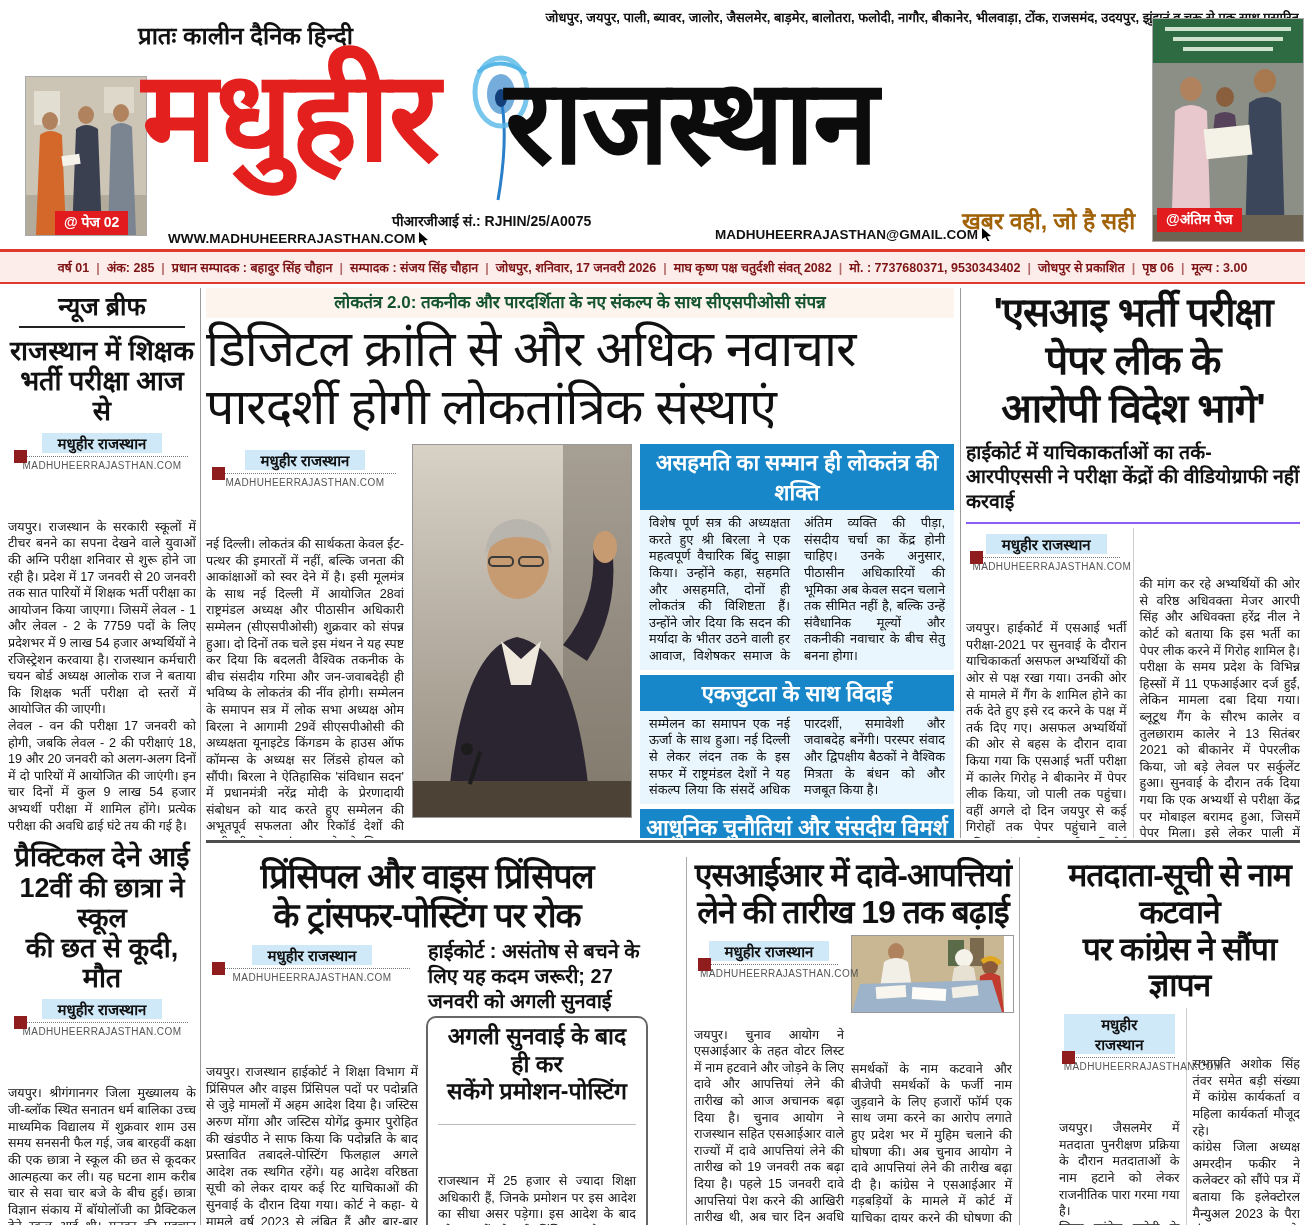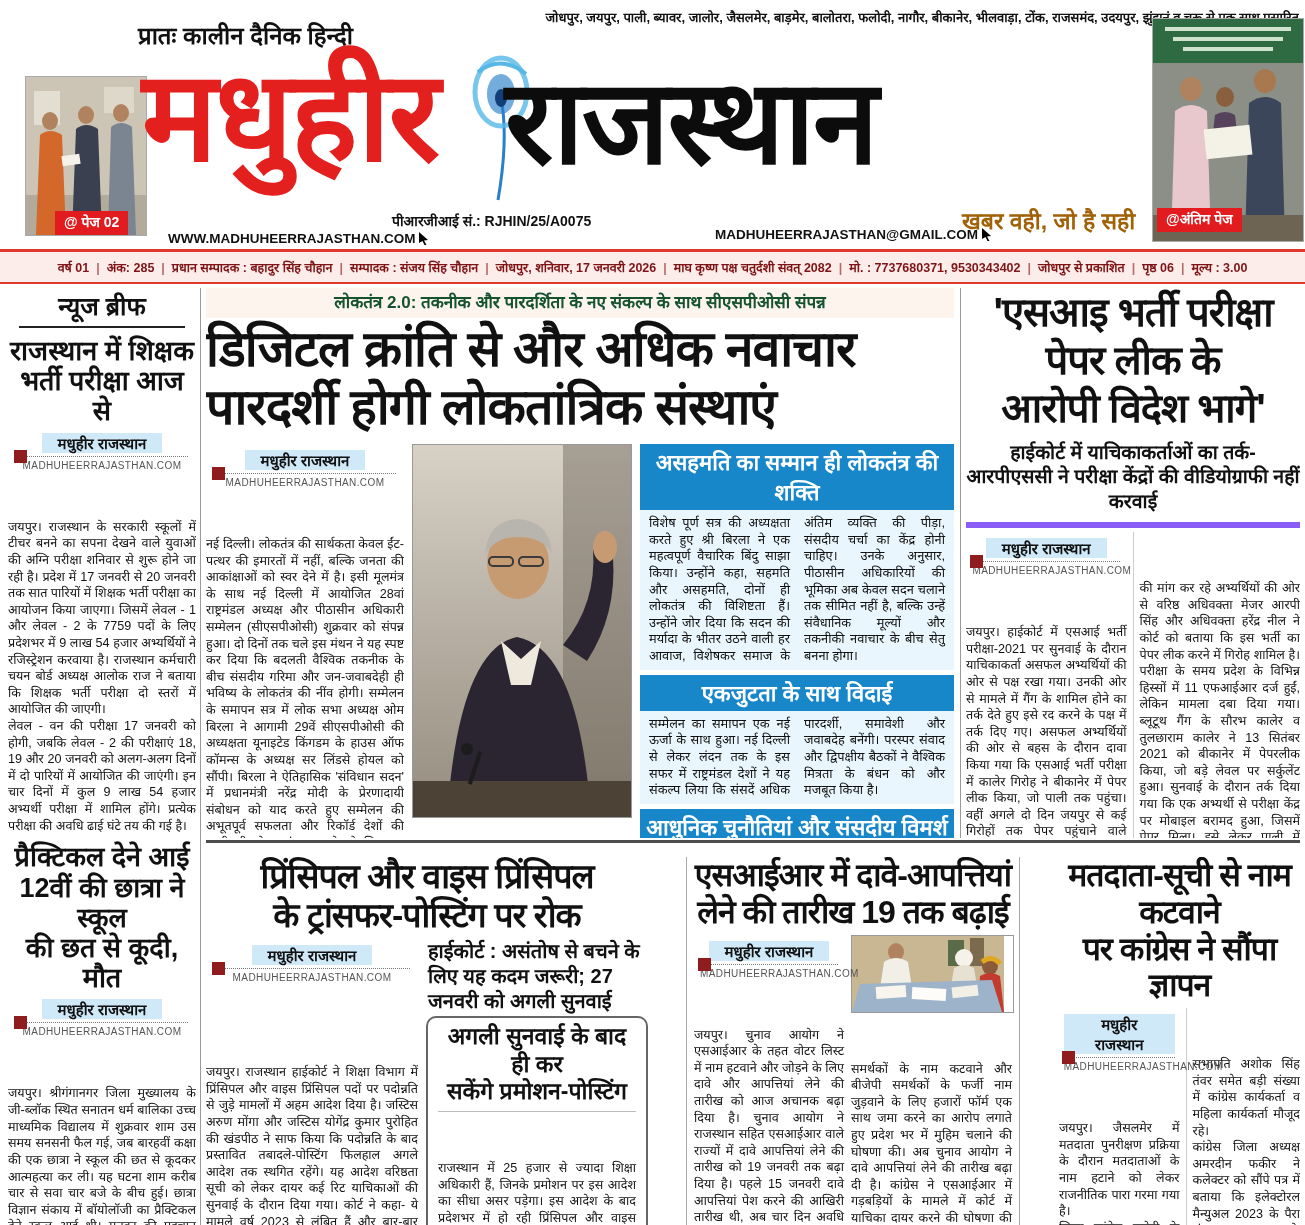--- a/index.html
+++ b/index.html
@@ -50,53 +50,53 @@
 
   
   .leftcol{left:8px;top:288px;width:188px;height:937px;overflow:hidden;}
   .nb-title{font-size:25px;font-weight:bold;text-align:center;border-bottom:2px solid #222;
             width:88%;margin:0 auto 6px;padding-bottom:4px;}
   .nb-head{font-size:27px;font-weight:bold;text-align:center;line-height:1.12;margin-top:8px;}
 
   
   .maincol{left:206px;top:288px;width:748px;height:550px;overflow:hidden;}
   .kicker{text-align:center;color:#14532d;font-weight:bold;font-size:17px;background:#fdf4ee;padding:2px 0 5px;}
-  .main-head{font-size:50px;font-weight:bold;line-height:1.16;letter-spacing:-1px;margin-top:2px;}
+  .main-head{font-size:50px;font-weight:normal;line-height:1.16;letter-spacing:-1px;margin-top:2px;}
   .main-row{display:flex;gap:8px;margin-top:8px;}
   .main-body{width:198px;flex:none;overflow:hidden;}
   .main-photo{width:218px;height:372px;flex:none;border:1px solid #999;overflow:hidden;}
   .main-boxes{flex:1;display:flex;flex-direction:column;gap:5px;overflow:hidden;}
   .bb-head{background:#1887c9;color:#ffffff;font-weight:bold;font-size:22px;text-align:center;padding:2px 2px 4px;}
   .bb-body{background:#eaf6fd;padding:5px 9px;column-count:2;column-gap:14px;
            font-size:12.8px;line-height:1.3;text-align:justify;}
 
   
   .rightcol{left:966px;top:288px;width:334px;height:550px;overflow:hidden;}
   .si-head{font-size:40px;font-weight:bold;text-align:center;line-height:1.2;letter-spacing:-1px;}
   .si-sub{font-size:19.5px;font-weight:bold;line-height:1.25;margin:8px 0 0;
-          border-bottom:6px solid #8b5cf6;padding-bottom:9px;text-align:center;}
+          border-bottom:2px solid #8b5cf6;padding-bottom:9px;}
   .cols2{display:flex;margin-top:4px;}
   .cols2 .c1{width:50%;padding-right:6px;border-right:1px solid #ccc;}
   .cols2 .c2{width:50%;padding-left:6px;}
 
   
   .bottomrow{left:206px;top:857px;width:1094px;height:380px;overflow:hidden;display:flex;gap:32px;}
   .b-left{width:442px;flex:none;padding-right:6px;}
   .b-mid{width:318px;flex:none;border-left:1px solid #aaa;border-right:1px solid #aaa;padding:0 7px;}
   .b-right{flex:1;padding-left:7px;}
   .b-head{font-size:34px;font-weight:bold;text-align:center;line-height:1.15;letter-spacing:-1px;}
   .b-head-sm{font-size:32px;}
   .pl-mid{display:flex;gap:10px;margin-top:4px;}
   .pl-mid .byl{width:212px;flex:none;}
   .pl-sub{flex:1;font-size:20px;font-weight:bold;line-height:1.25;}
   .pl-body{display:flex;gap:8px;margin-top:2px;}
   .pl-body .c1{width:212px;flex:none;}
   .plbox{flex:1;border:2px solid #666;border-radius:10px;padding:5px 10px;overflow:hidden;}
   .plbox .t{font-size:23px;font-weight:bold;text-align:center;line-height:1.2;}
-  .plbox .t1{border-bottom:1px solid #bbb;padding-bottom:5px;margin-bottom:5px;}
+  .plbox .t1{border-bottom:1px solid #bbb;padding-bottom:18px;margin-bottom:5px;}
   .sm-row{display:flex;gap:7px;margin-top:4px;}
   .sm-row .cA{width:150px;flex:none;}
   .sm-row .cB{flex:1;}
   .sm-photo{width:100%;height:76px;border:1px solid #999;overflow:hidden;margin-bottom:4px;}
   .vt-cols{display:flex;margin-top:4px;}
   .vt-cols .c1{width:50%;padding-right:6px;border-right:1px solid #ccc;}
   .vt-cols .c2{width:50%;padding-left:6px;}
 </style>
 </head>
 <body>

